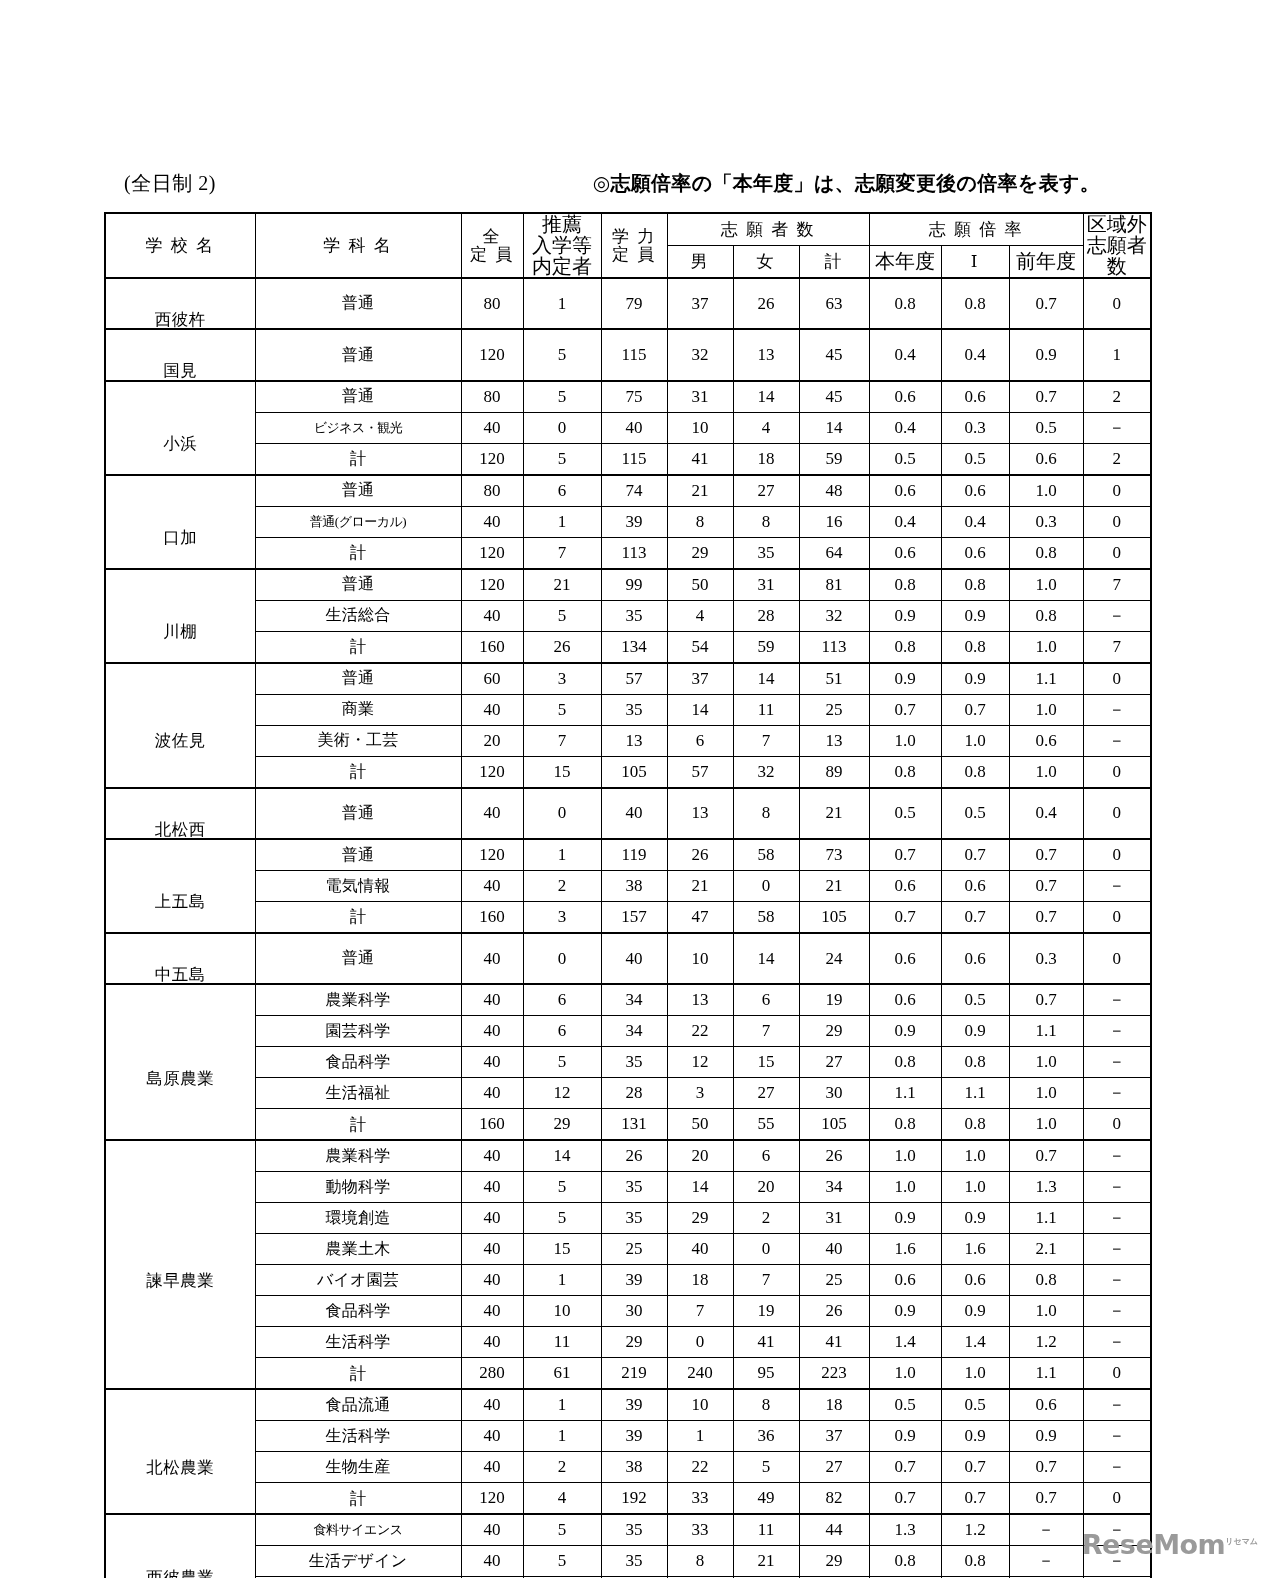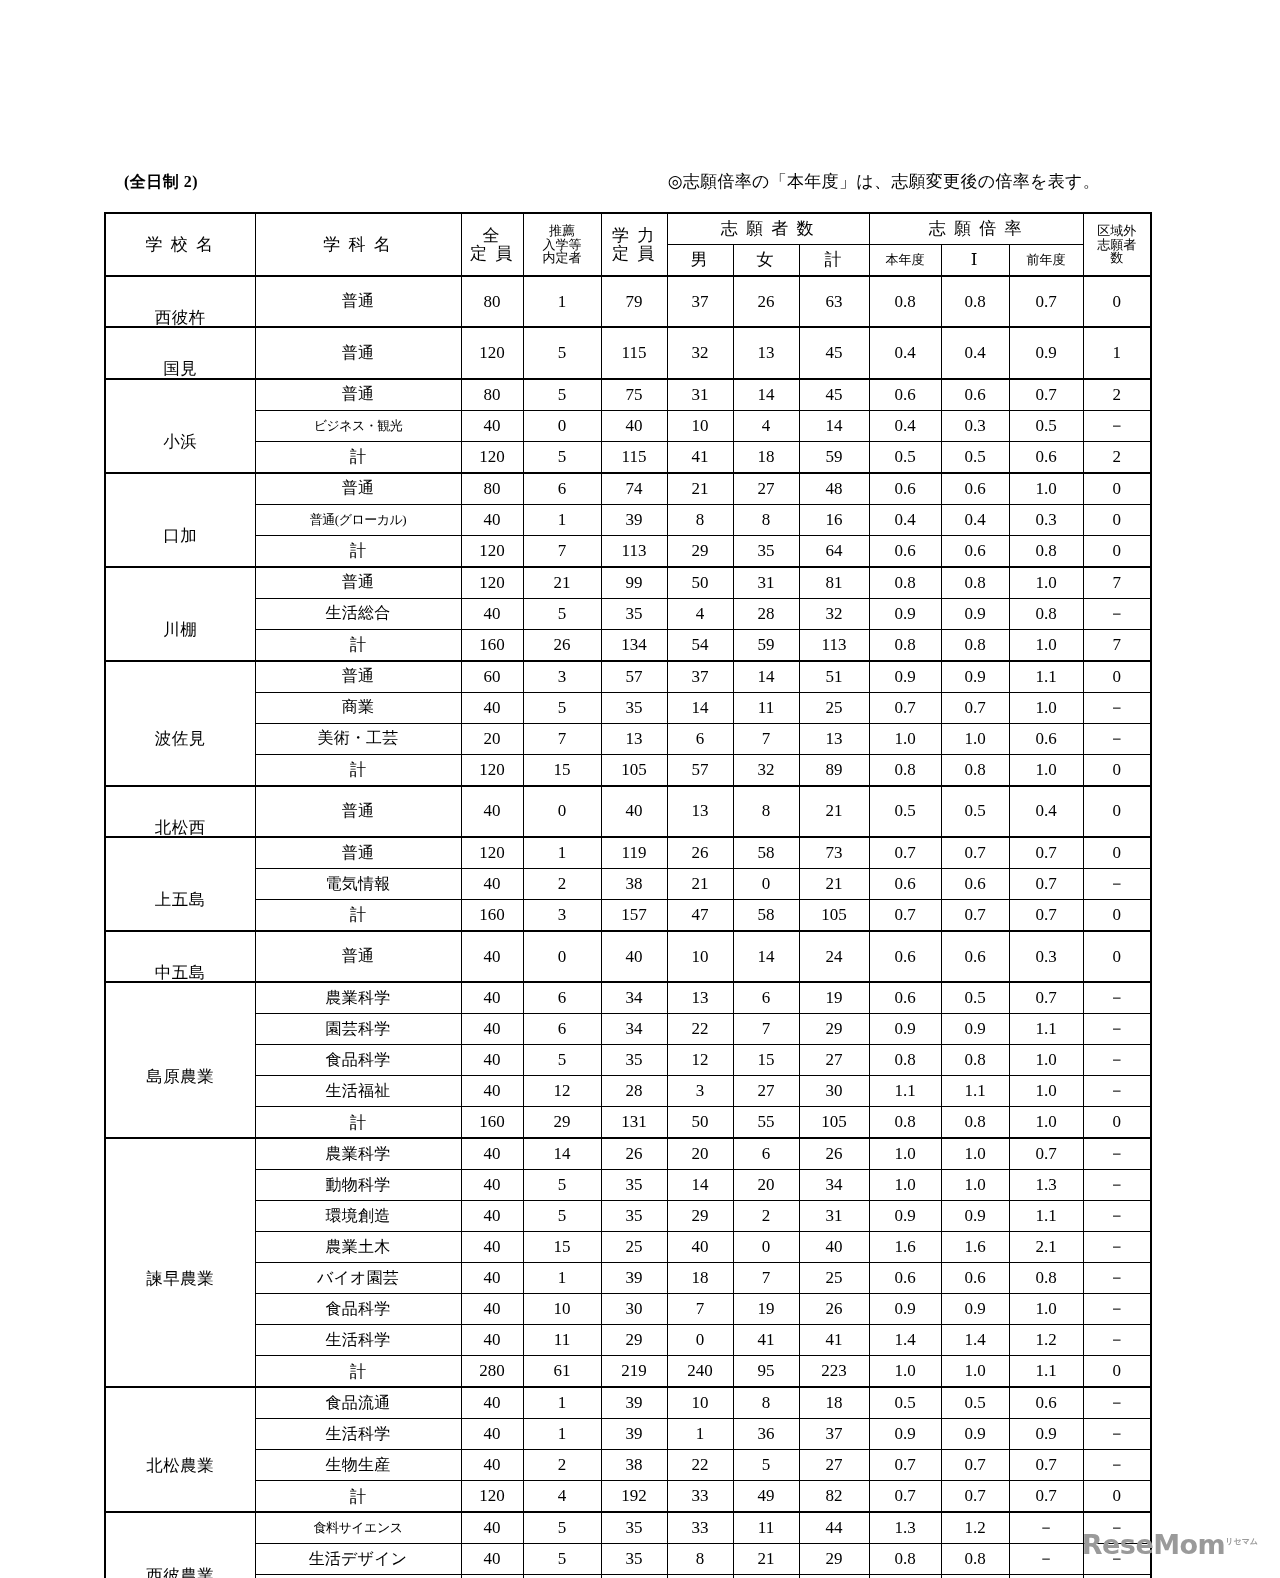--- a/index.html
+++ b/index.html
@@ -38,28 +38,28 @@
   .subhead {
     position: absolute;
     left: 124px;
     top: 170px;
     width: 976px;
     display: flex;
     align-items: baseline;
     justify-content: space-between;
   }
   .subhead-left {
-    font-size: 16px;
-    font-weight: bold;
+    font-size: 20px;
+    font-weight: normal;
     letter-spacing: 0.5px;
     white-space: nowrap;
   }
   .subhead-note {
-    font-size: 17px;
-    font-weight: normal;
+    font-size: 20px;
+    font-weight: bold;
     white-space: nowrap;
     letter-spacing: 0.3px;
   }
 
   
   .tbl-wrap {
     position: absolute;
     left: 104px;
     top: 212px;
     width: 996px;
@@ -87,21 +87,21 @@
     padding-left: 29px;
   }
 
   
   .hdr {
     font-size: 17px;
     font-weight: normal;
     letter-spacing: 2px;
   }
   .hdr-small {
-    font-size: 13px;
+    font-size: 20px;
     letter-spacing: 0px;
     line-height: 1.12;
   }
   .hdr-row1 td { border-bottom-width: 1px; }
 
   .vstack { display: block; }
   .vstack span { display: block; }
   .c-dept {
     text-align: left;
     padding-left: 7px;

